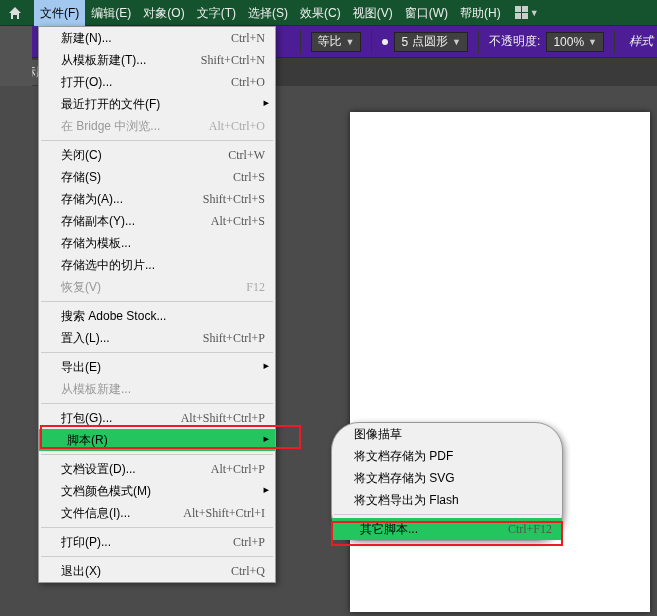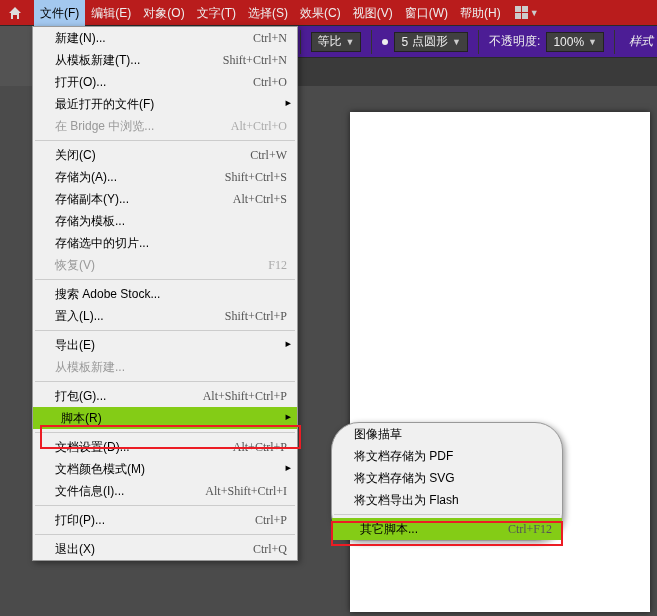--- a/index.html
+++ b/index.html
@@ -1,20 +1,20 @@
 <!DOCTYPE html>
 <html><head>
 <meta charset="utf-8">
 <style>
   * { box-sizing: border-box; margin: 0; padding: 0; font-family: "Microsoft YaHei", Arial, sans-serif; font-size: 12px; }
   html, body { width: 657px; height: 616px; overflow: hidden; }
   body { background: #535353; color: #ccc; position: relative; }
 
   .menubar {
-    height: 26px; background: #b91c1c; display: flex; align-items: center;
+    height: 26px; background: #14532d; display: flex; align-items: center;
     padding-left: 34px; border-bottom: 1px solid #2a2a2a;
   }
   .menubar .home {
     position: absolute; left: 4px; top: 2px; width: 22px; height: 22px;
     display: flex; align-items: center; justify-content: center;
   }
   .menubar .mitem {
     padding: 0 6px; color: #eee; height: 26px; line-height: 26px; cursor: pointer;
   }
   .menubar .mitem.active { background: #a3c8ef; color: #000; }
@@ -62,25 +62,25 @@
   .menu .row {
     display:flex; align-items:center; height:22px; padding:0 10px 0 22px;
     position:relative; white-space:nowrap;
   }
   .menu .row.disabled { color:#999;justify-content:center; }
   .menu .row .label { flex:1; }
   .menu .row .sc { color:#555; margin-left:24px;font-family:Liberation Serif, serif; }
   .menu .row.disabled .sc { color:#aaa; }
   .menu .row .sub::after { content:"▸"; position:absolute; right:6px; font-size:11px; }
   .menu hr { border:none; border-top:1px solid #ccc; margin:3px 2px; }
-  .menu .row.highlight { background:#84cc16;padding-left:28px; }
+  .menu .row.highlight { background:#22c55e;padding-left:28px; }
 
   .redbox { position:absolute; border:2px solid #ec1c24; pointer-events:none; }
 
-  #file-menu { left:32px; top:26px; width:266px; }
+  #file-menu { left:38px; top:26px; width:238px; }
   #script-submenu { left:331px; top:422px; width:232px;border-radius:28px; }
   #redbox1 { left:40px; top:425px; width:261px; height:24px; }
   #redbox2 { left:331px; top:521px; width:232px; height:25px; }
 </style>
 </head>
 <body>
 
 <div class="menubar">
   <div class="home">
     <svg width="16" height="16" viewBox="0 0 16 16">
@@ -167,20 +167,24 @@
     <div class="row disabled">
       <span class="label">在 Bridge 中浏览...</span>
       <span class="sc">Alt+Ctrl+O</span>
     </div>
     <hr>
     <div class="row">
       <span class="label">关闭(C)</span>
       <span class="sc">Ctrl+W</span>
     </div>
     <div class="row">
+      <span class="label">存储(S)</span>
+      <span class="sc">Ctrl+S</span>
+    </div>
+    <div class="row">
       <span class="label">存储为(A)...</span>
       <span class="sc">Shift+Ctrl+S</span>
     </div>
     <div class="row">
       <span class="label">存储副本(Y)...</span>
       <span class="sc">Alt+Ctrl+S</span>
     </div>
     <div class="row">
       <span class="label">存储为模板...</span>
     </div>

